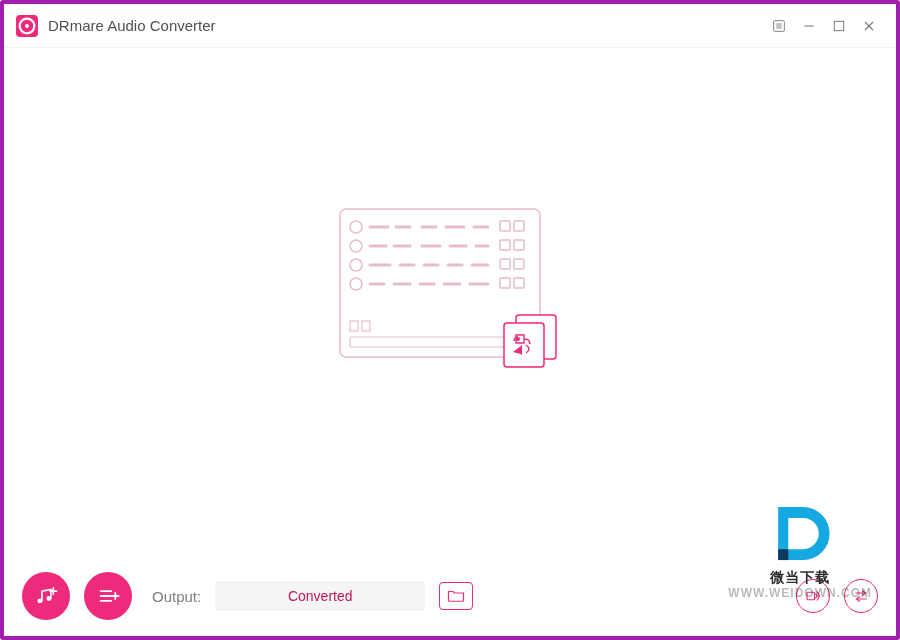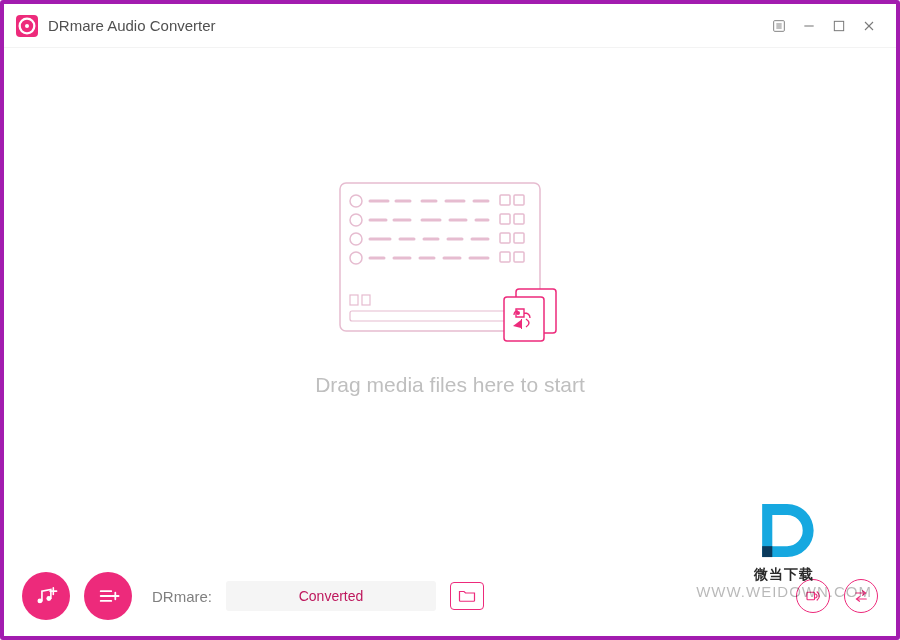--- a/index.html
+++ b/index.html
@@ -92,21 +92,21 @@
     }
     .sm-round svg { width:18px; height:18px; display:block; }
 
     .watermark {
       position:absolute; right:28px; bottom:40px;
       display:flex; flex-direction:column; align-items:center;
       pointer-events:none;
     }
     .watermark .d-logo { width:78px; height:78px; }
     .watermark .wm-text { font-size:14px; font-weight:700; color:#2b2b2b; letter-spacing:1px; margin-top:-2px;}
-    .watermark .wm-url { font-size:15px; color:rgba(0,0,0,0.28); letter-spacing:1px; margin-top:-1px;}
+    .watermark .wm-url { font-size:12px; color:rgba(0,0,0,0.28); letter-spacing:1px; margin-top:-1px;font-weight:bold;}
   </style>
 </head>
 <body>
 
 <div class="window">
 
   <div class="titlebar">
     <div class="logo-box">
       <svg viewBox="0 0 24 24">
           <circle cx="12" cy="12" r="8" fill="none" stroke="#fff" stroke-width="2.5"></circle>
@@ -196,21 +196,20 @@
             <path d="M4 12 L4 4 L12 4 L12 8 C16 8 18 10 18 13 C18 10 16 8 12 8 L12 12 Z" fill="none" stroke="#ed2a7b" stroke-width="1.4"></path>
             <path d="M6 6 Q2 6 2 10" fill="none" stroke="#ed2a7b" stroke-width="1.3"></path>
             <polygon points="1,21 9,15 9,23" fill="#ed2a7b"></polygon>
             <rect x="9" y="14" width="1" height="10" fill="#ed2a7b"></rect>
             <path d="M14 14 Q20 18 14 22" fill="none" stroke="#ed2a7b" stroke-width="1.4"></path>
             <circle cx="6" cy="8" r="2" fill="#ed2a7b"></circle>
           </g>
         </g>
       </svg>
     </div>
-    <div class="drop-text">Drag media files here to start</div>
   </div>
 
   <div class="footer">
     <div class="round-btn">
       <svg viewBox="0 0 32 32">
         <path d="M11 22 V10 L22 8 V19" fill="none" stroke="#fff" stroke-width="2" stroke-linecap="round"></path>
         <circle cx="8.5" cy="22" r="3" fill="#fff"></circle>
         <circle cx="19.5" cy="19" r="3" fill="#fff"></circle>
         <g stroke="#fff" stroke-width="2" stroke-linecap="round">
           <line x1="25" y1="6" x2="25" y2="14"></line>
@@ -222,21 +221,21 @@
       <svg viewBox="0 0 32 32">
         <g stroke="#fff" stroke-width="2.2" stroke-linecap="round">
           <line x1="7" y1="10" x2="20" y2="10"></line>
           <line x1="7" y1="16" x2="20" y2="16"></line>
           <line x1="7" y1="22" x2="20" y2="22"></line>
           <line x1="25" y1="12" x2="25" y2="20"></line>
             <line x1="21" y1="16" x2="29" y2="16"></line>
         </g>
       </svg>
     </div>
-    <div class="out-label">DRmare:</div>
+    <div class="out-label">Output:</div>
     <div class="out-path">Converted</div>
     <div class="folder-btn">
       <svg viewBox="0 0 24 18">
           <path d="M2 3 h6 l2 2 h12 v10 a1 1 0 0 1 -1 1 H3 a1 1 0 0 1 -1 -1 Z" fill="none" stroke="#ed2a7b" stroke-width="1.6"></path>
         </svg>
     </div>
     <div class="footer-spacer"></div>
     <div class="sm-round">
       <svg viewBox="0 0 24 24">
           <rect x="4" y="7" width="10" height="10" rx="1" fill="none" stroke="#ed2a7b" stroke-width="1.5"></rect>

